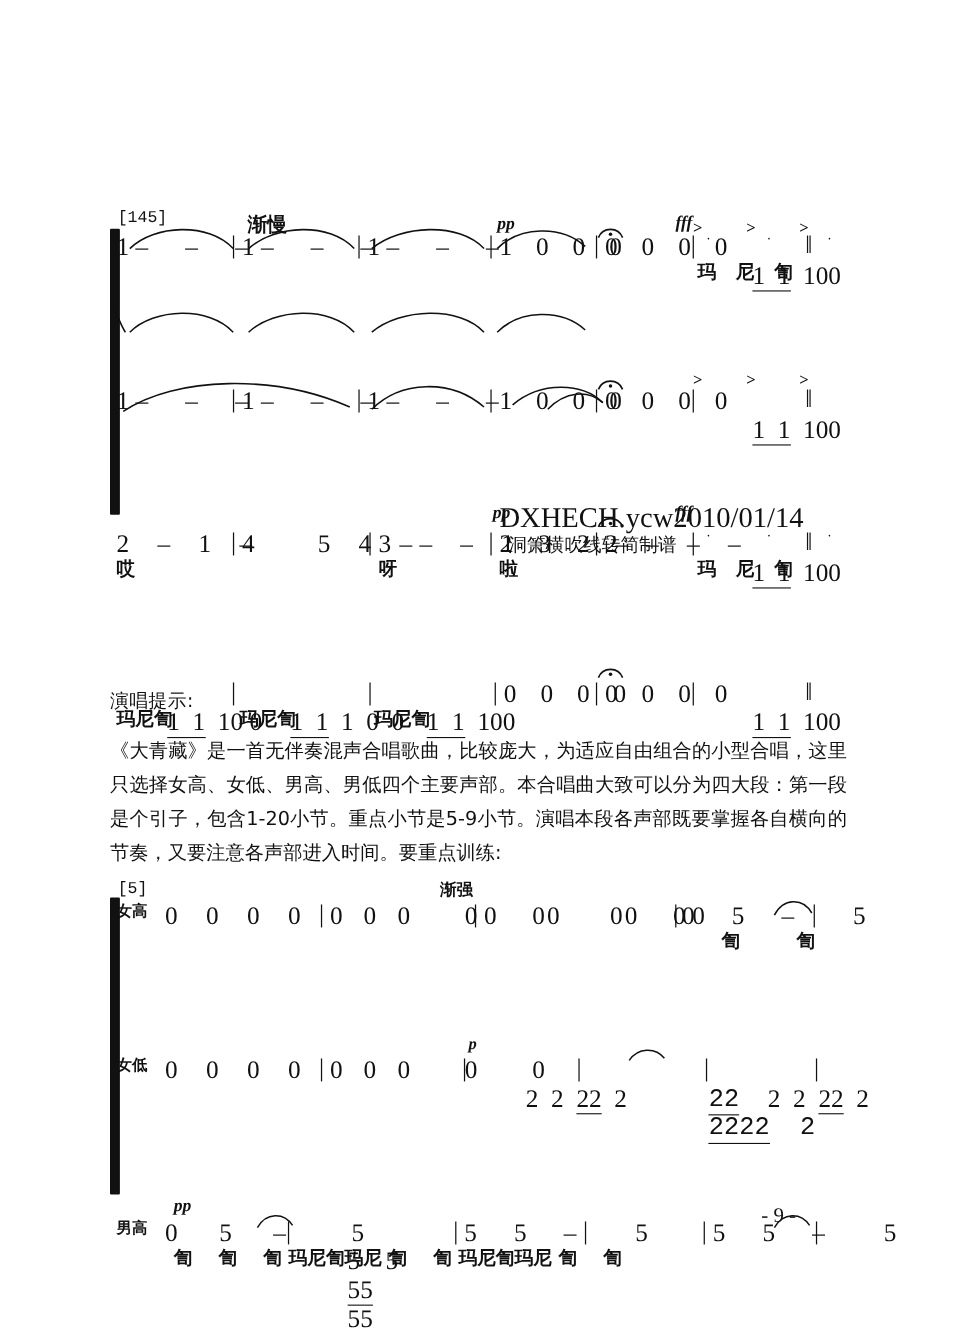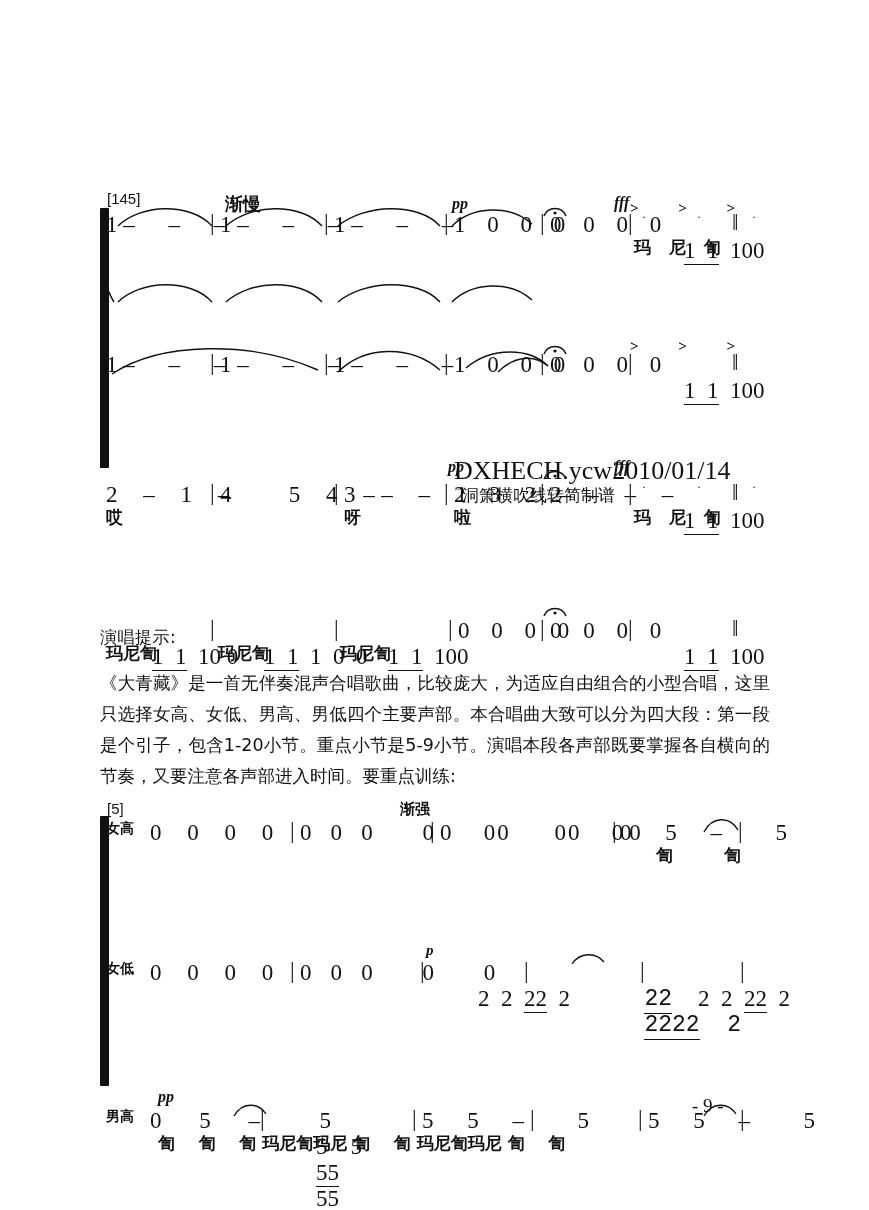--- a/index.html
+++ b/index.html
@@ -73,21 +73,21 @@
   .marking {
     position: absolute;
     font-family: "DejaVu Sans", "Liberation Sans", sans-serif;
     font-size: 16px;
     font-weight: 700;
     white-space: pre;
   }
 
   .bar-label {
     position: absolute;
-    font-family: Liberation Sans, sans-serif;
+    font-family: Liberation Mono, monospace;
     font-size: 15px;
     white-space: pre;
   }
 
   .part-label {
     position: absolute;
     font-family: "DejaVu Sans", "Liberation Sans", sans-serif;
     font-size: 14px;
     font-weight: 700;
     white-space: pre;

